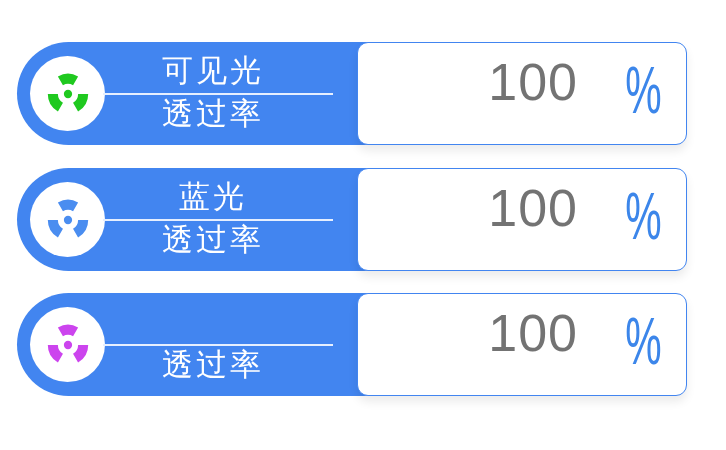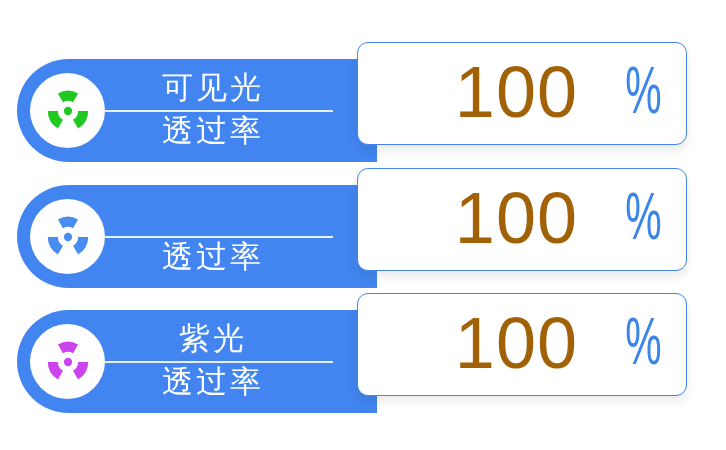--- a/index.html
+++ b/index.html
@@ -3,21 +3,21 @@
 <meta charset="utf-8">
 <style>
   html, body { margin: 0; padding: 0; }
   body {
     width: 726px; height: 450px; background: #ffffff; position: relative; overflow: hidden;
     font-family: "DejaVu Sans", "Liberation Sans", sans-serif;
   }
   .row { position: absolute; left: 17px; width: 670px; height: 103px; }
   .pill {
     position: absolute; left: 0; top: 0; width: 360px; height: 103px;
-    background: #4285f0; border-radius: 52px 0 0 52px; margin-top: 17px;
+    background: #4285f0; border-radius: 52px 0 0 52px;
   }
   .icon-circle {
     position: absolute; left: 13px; top: 14px; width: 75px; height: 75px;
     background: #ffffff; border-radius: 50%;
     display: flex; align-items: center; justify-content: center;
   }
   .icon-circle svg { width: 46px; height: 46px; display: block; }
   .divider {
     position: absolute; left: 86px; top: 51px; width: 230px; height: 1.5px; background: #e6efff;
   }
@@ -26,21 +26,21 @@
     font-size: 31px; letter-spacing: 3px; line-height: 1;
   }
   .label-top { top: 13px; }
   .label-bottom { top: 56px; font-family: Liberation Serif, serif; }
   .valuebox {
     position: absolute; left: 340px; top: 0; width: 328px; height: 101px;
     background: #ffffff; border: 1.5px solid #4285f0; border-radius: 11px;
     box-shadow: 0 6px 10px rgba(0,0,0,0.08);
   }
   .value {
-    position: absolute; right: 108px; top: 13px; font-size: 72px; color: #a16207;
+    position: absolute; right: 108px; top: 13px; font-size: 52px; color: #737373;
     font-family: "Liberation Sans", "DejaVu Sans", sans-serif; line-height: 1; letter-spacing: 1px;
   }
   .unit {
     position: absolute; right: 24px; top: 14px; font-size: 66px; color: #3c86ea;
     font-family: "Liberation Sans", sans-serif; line-height: 1;
     transform: scaleX(0.62); transform-origin: right center;
   }
 </style>
 </head>
 <body>
@@ -72,20 +72,21 @@
     <div class="icon-circle">
       <svg viewBox="-50 -50 100 100">
         <g fill="#4a8df0">
           <circle cx="0" cy="0" r="9"></circle>
           <path d="M -22 -38 A 44 44 0 0 1 22 -38 L 11 -19 A 22 22 0 0 0 -11 -19 Z"></path>
           <path d="M -22 -38 A 44 44 0 0 1 22 -38 L 11 -19 A 22 22 0 0 0 -11 -19 Z" transform="rotate(120)"></path>
           <path d="M -22 -38 A 44 44 0 0 1 22 -38 L 11 -19 A 22 22 0 0 0 -11 -19 Z" transform="rotate(240)"></path>
         </g>
       </svg>
     </div>
+    <div class="label-top">蓝光</div>
     <div class="divider"></div>
     <div class="label-bottom">透过率</div>
   </div>
   <div class="valuebox">
     <span class="value">100</span>
     <span class="unit">%</span>
   </div>
 </div>
 
 <div class="row" style="top:293px;">
@@ -93,21 +94,20 @@
     <div class="icon-circle">
       <svg viewBox="-50 -50 100 100">
         <g fill="#cc44ee">
           <circle cx="0" cy="0" r="9"></circle>
           <path d="M -22 -38 A 44 44 0 0 1 22 -38 L 11 -19 A 22 22 0 0 0 -11 -19 Z"></path>
           <path d="M -22 -38 A 44 44 0 0 1 22 -38 L 11 -19 A 22 22 0 0 0 -11 -19 Z" transform="rotate(120)"></path>
           <path d="M -22 -38 A 44 44 0 0 1 22 -38 L 11 -19 A 22 22 0 0 0 -11 -19 Z" transform="rotate(240)"></path>
         </g>
       </svg>
     </div>
-    <div class="label-top">紫光</div>
     <div class="divider"></div>
     <div class="label-bottom">透过率</div>
   </div>
   <div class="valuebox">
     <span class="value">100</span>
     <span class="unit">%</span>
   </div>
 </div>
 
 </body></html>

